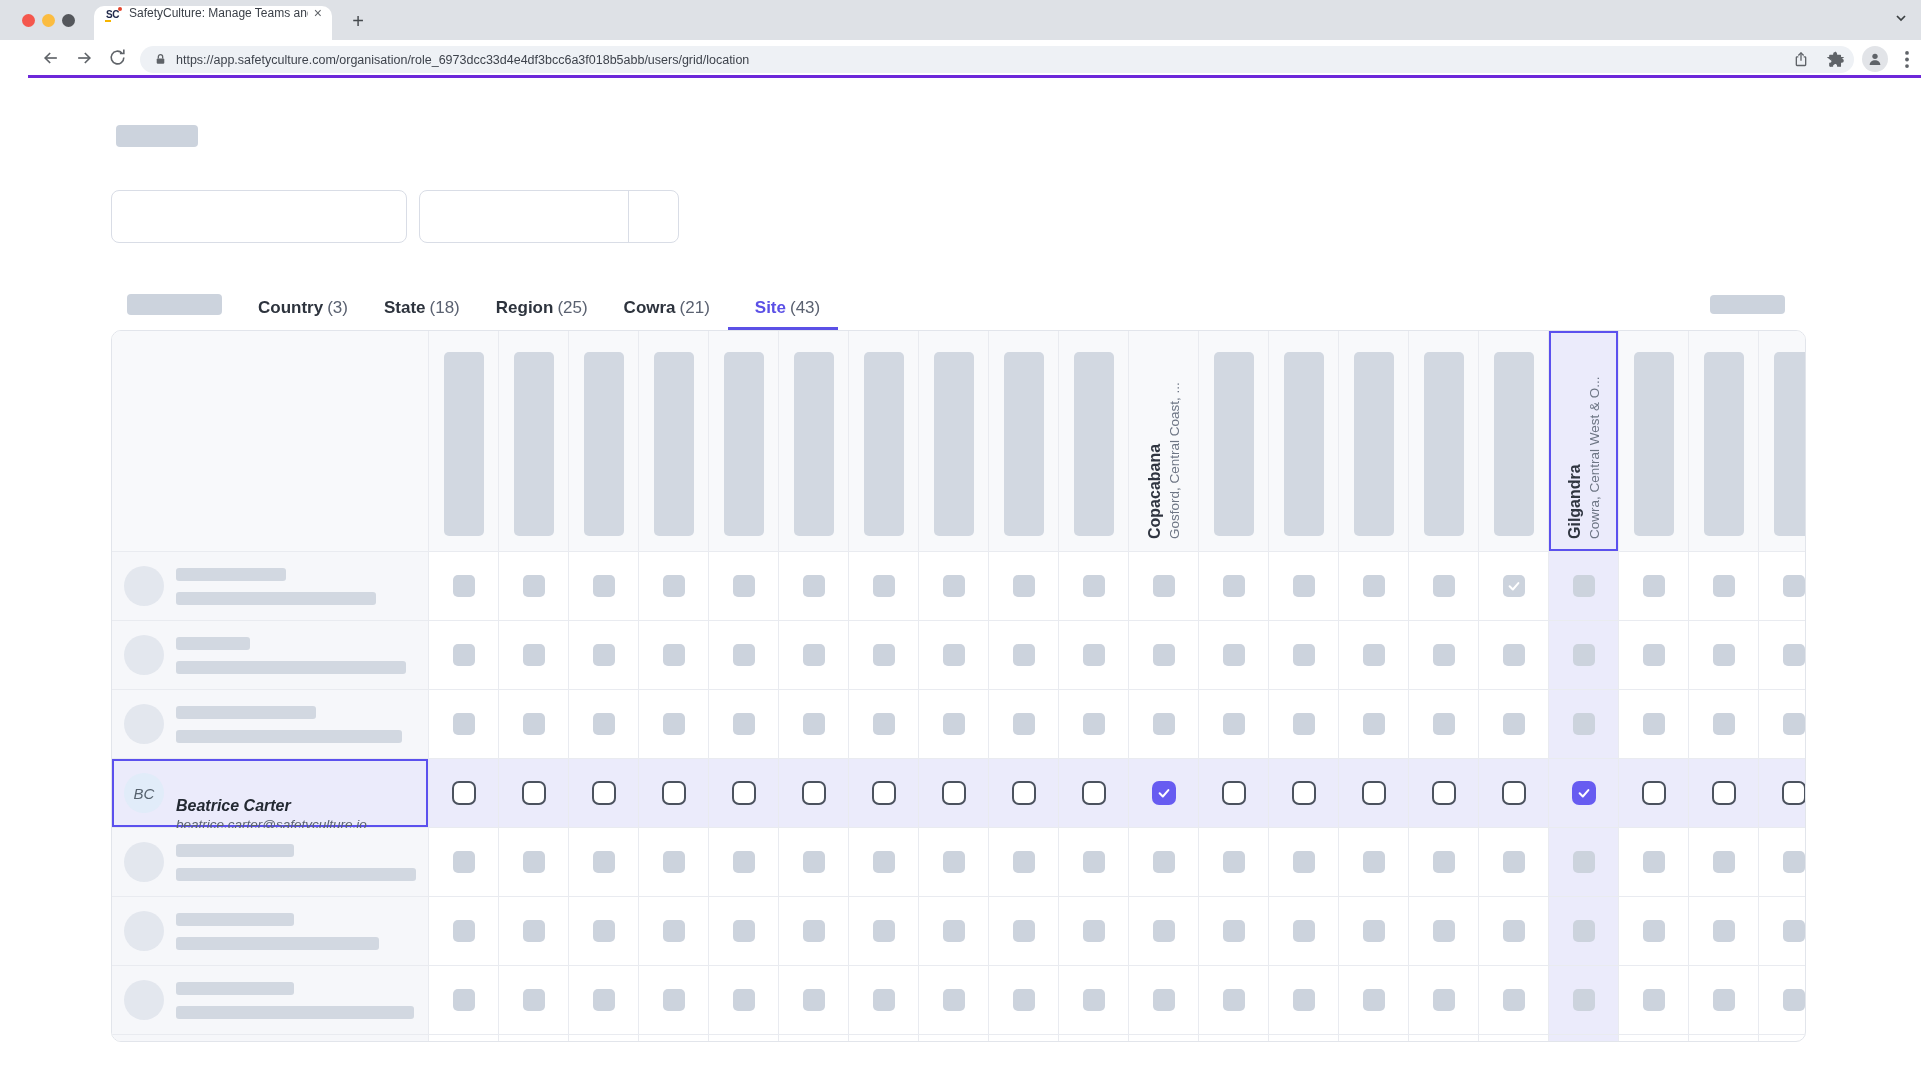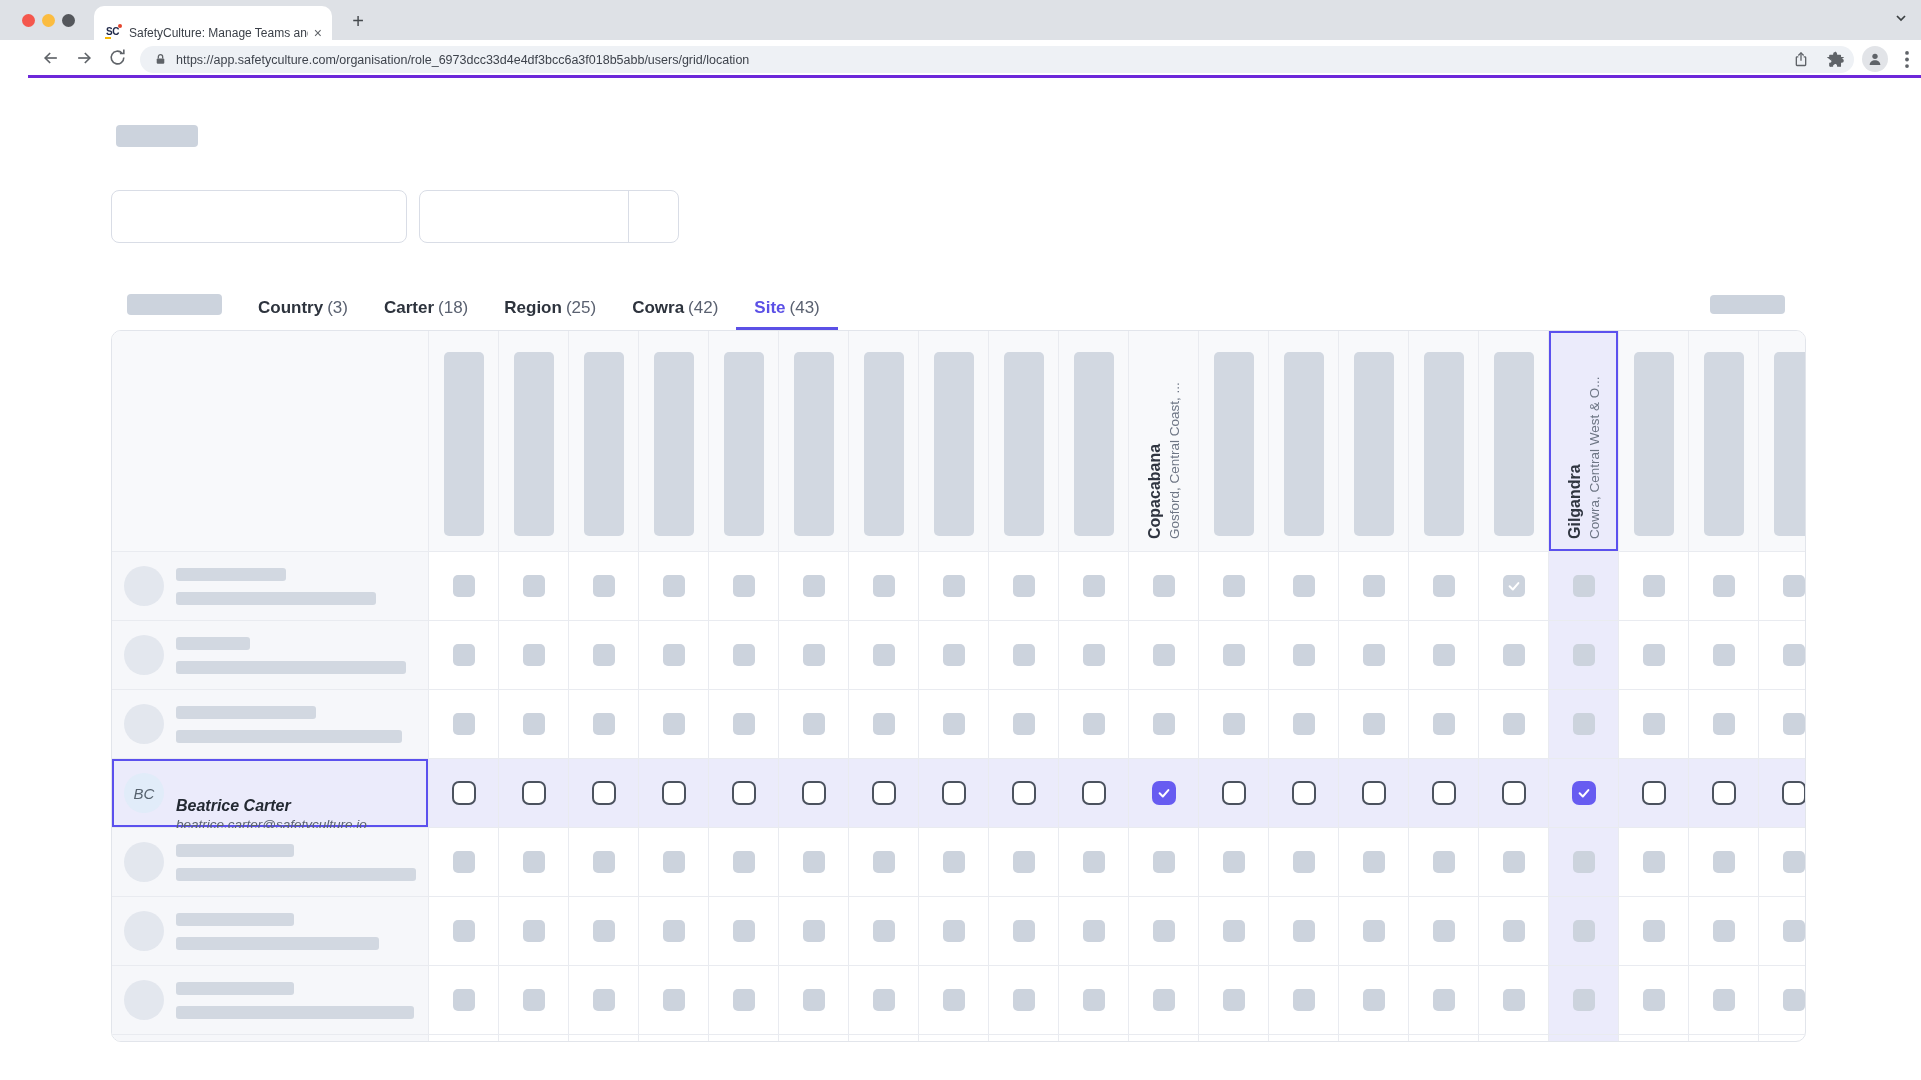--- a/index.html
+++ b/index.html
@@ -6,21 +6,21 @@
   html,body { width:1921px; height:1080px; overflow:hidden; background:#fff;
     font-family:"Liberation Sans", sans-serif; }
 
   
   .tab-strip { position:absolute; left:0; top:0; width:1921px; height:40px; background:var(--strip-bg,#dee1e6); }
   .traffic { position:absolute; top:14px; width:13px; height:13px; border-radius:50%; }
   .t-red    { left:22px; background:#f4574d; }
   .t-yellow { left:42px; background:#fbbc40; }
   .t-gray   { left:62px; background:#54575c; }
   .browser-tab { position:absolute; left:94px; top:6px; width:238px; height:34px; background:#fff;
-    border-radius:10px 10px 0 0; display:flex; align-items:flex-end; padding:0 10px; }
+    border-radius:10px 10px 0 0; display:flex; align-items:flex-start; padding:0 10px; }
   .favicon { width:17px; height:17px; position:relative; flex:0 0 auto; margin-right:8px;
     font-weight:800; font-size:10px; color:#20294a; line-height:17px; text-align:center; letter-spacing:-0.5px; }
   .favicon::after { content:""; position:absolute; right:-1px; top:1px; width:4px; height:4px; border-radius:50%; background:#e4442c; }
   .favicon::before { content:""; position:absolute; left:1px; bottom:1px; width:6px; height:2px; background:#f7b500; }
   .tab-title { flex:1; font-size:12px; color:#3a3f47; white-space:nowrap; overflow:hidden; }
   .tab-close { flex:0 0 auto; font-size:14px; color:#5f6368; margin-left:6px; line-height:14px; cursor:default; }
   .newtab-btn { position:absolute; left:344px; top:8px; width:28px; height:28px; border-radius:50%;
     font-size:20px; color:#45494e; text-align:center; line-height:26px; }
   .strip-chevron { position:absolute; right:12px; top:10px; color:#3c4043; }
 
@@ -44,21 +44,21 @@
     border:1px solid #d9dde6; border-radius:8px; }
   .fi-1 { left:111px; width:296px; }
   .fi-2 { left:419px; width:260px; }
   .fi-2 .seg-divider { position:absolute; right:49px; top:0; width:1px; height:100%; background:#d9dde6; }
 
   .tabs-row { position:absolute; left:240px; top:209px; height:43px; display:flex; }
   .loc-tab { padding:0 18px; height:43px; line-height:40px; font-size:17px; white-space:nowrap; cursor:default; }
   .loc-tab .lbl { font-weight:700; color:#2d333d; }
   .loc-tab .cnt { color:#5a6170; margin-left:4px; }
   .loc-tab.active { border-bottom:4px solid var(--accent,#5b50e6); line-height:39px; }
-  .loc-tab.active .lbl { color:var(--accent,#5b50e6); }
+  .loc-tab.active .lbl { color:var(--accent,#5b50e6);margin-left:9px; }
   .tabs-skel-left  { position:absolute; left:127px;  top:215px; width:95px; height:21px; }
   .tabs-skel-right { position:absolute; left:1710px; top:216px; width:75px; height:19px; }
 
   
   .grid { position:absolute; left:111px; top:251px; width:1695px; height:712px;
     border:1px solid #e2e5eb; border-radius:10px; overflow:hidden; background:#fff; }
   .grow { display:flex; width:1716px; }
   .hrow { height:220px; }
   .brow { height:69px; border-top:1px solid #e9ebf0; }
   .cell, .hcell { flex:0 0 70px; width:70px; border-left:1px solid #e9ebf0; position:relative;
@@ -189,27 +189,27 @@
   <div class="filter-input fi-2">
     <div class="seg-divider"></div>
   </div>
 
   <div class="tabs-skel-left sk"></div>
   <div class="tabs-row">
     <div class="loc-tab">
       <span class="lbl">Country</span><span class="cnt">(3)</span>
     </div>
     <div class="loc-tab">
-      <span class="lbl">Carter</span><span class="cnt">(18)</span>
+      <span class="lbl">State</span><span class="cnt">(18)</span>
     </div>
     <div class="loc-tab">
       <span class="lbl">Region</span><span class="cnt">(25)</span>
     </div>
     <div class="loc-tab">
-      <span class="lbl">Cowra</span><span class="cnt">(42)</span>
+      <span class="lbl">Cowra</span><span class="cnt">(21)</span>
     </div>
     <div class="loc-tab active">
       <span class="lbl">Site</span><span class="cnt">(43)</span>
     </div>
   </div>
   <div class="tabs-skel-right sk"></div>
 
   <div class="grid">
       <div class="grow hrow">
         <div class="hcell name-col"></div>

